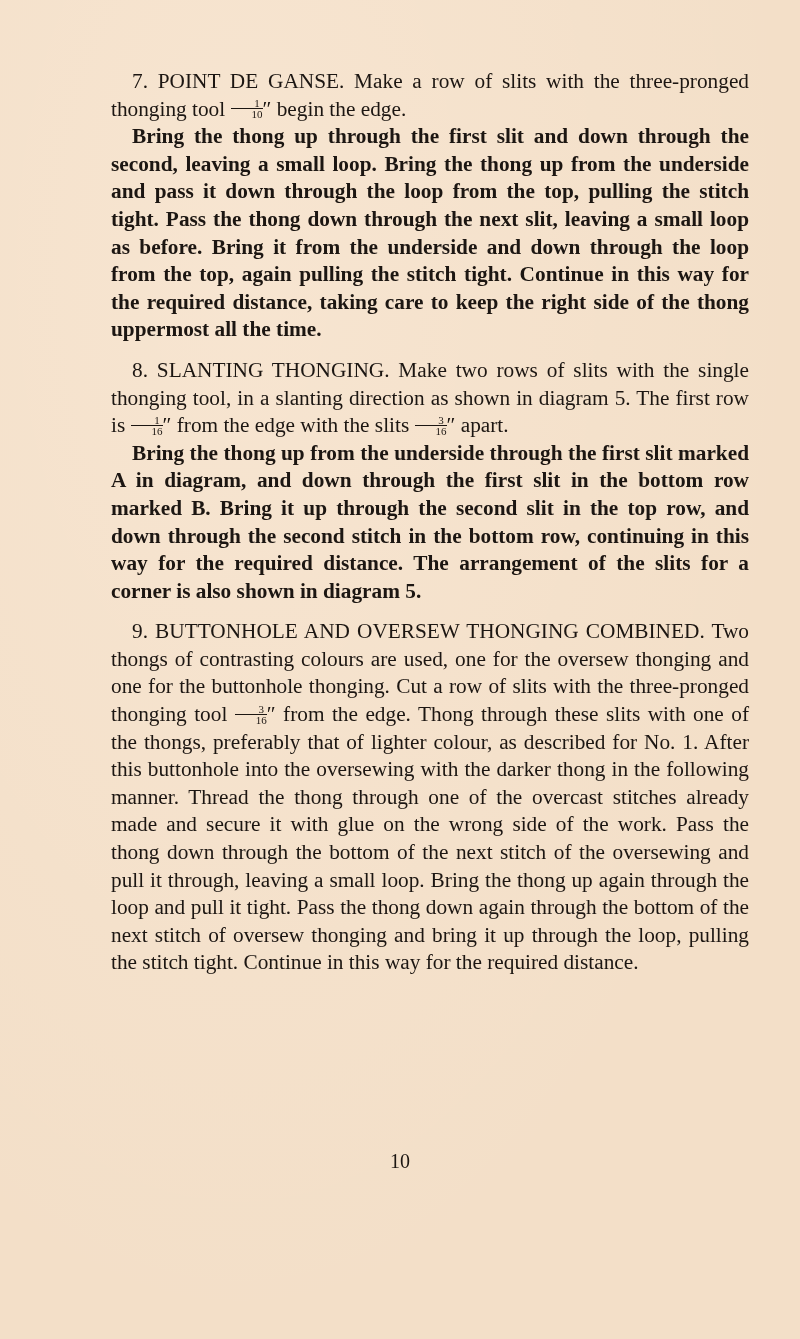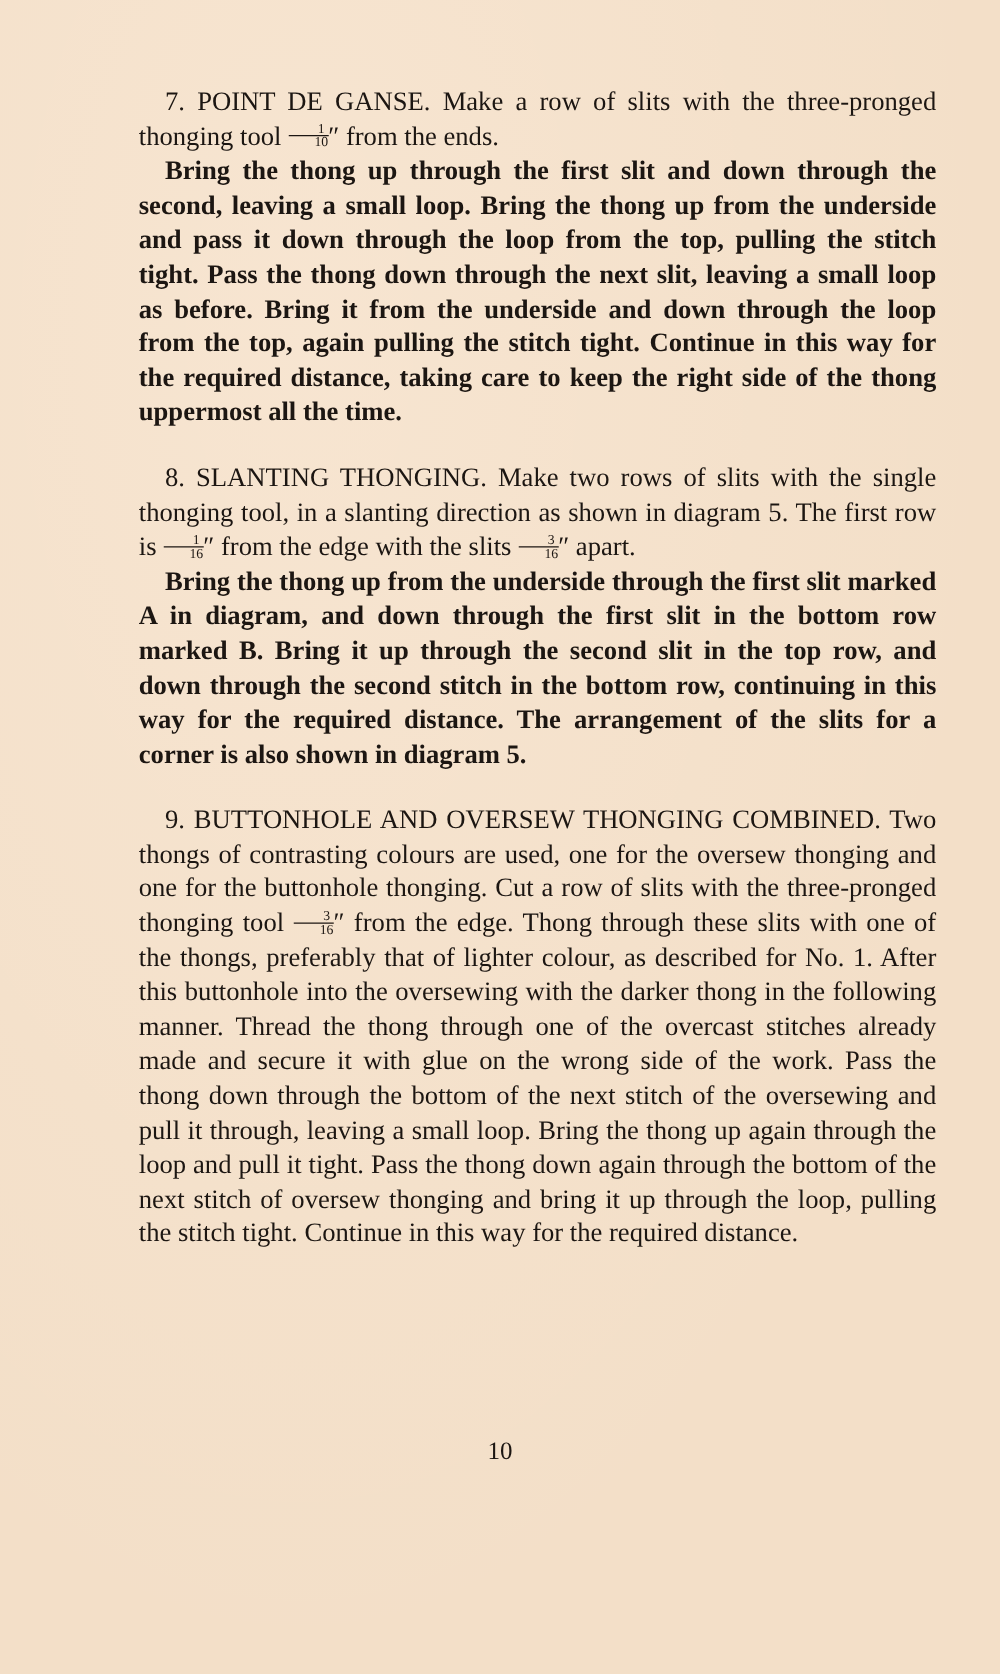--- a/index.html
+++ b/index.html
@@ -15,21 +15,21 @@
     .page {
       position: absolute;
       left: 111px; top: 68px;
       width: 638px;
       font-size: 21.3px;
       line-height: 27.6px;
       text-align: justify;
     }
     .para { margin: 0; text-indent: 0; }
     .indent { text-indent: 21px; font-weight: bold; }
-    .heading-para { margin-top: 25px; text-indent: 21px; }
+    .heading-para { margin-top: 13px; text-indent: 21px; }
     .frac {
       display: inline-block;
       font-size: 11px;
       line-height: 10px;
       vertical-align: middle;
       text-align: center;
       position: relative; top: -2px;
     }
     .frac .num { display: block; border-bottom: 1px solid #1c1612; padding: 0 1px; }
     .frac .den { display: block; }
@@ -38,21 +38,21 @@
       left: 0; width: 800px; top: 1150px;
       text-align: center;
       font-size: 20px;
     }
   </style>
 </head>
 <body>
 
 <div class="page">
 
-  <p class="para heading-para" style="margin-top:0"><span>7. POINT DE GANSE.</span><span> Make a row of slits with the three-pronged thonging tool </span><span class="frac"><span class="num">1</span><span class="den">10</span></span><span>″ from the ends.</span></p>
+  <p class="para heading-para" style="margin-top:0"><span>7. POINT DE GANSE.</span><span> Make a row of slits with the three-pronged thonging tool </span><span class="frac"><span class="num">1</span><span class="den">10</span></span><span>″ begin the edge.</span></p>
   <p class="para indent">Bring the thong up through the first slit and down through the second, leaving a small loop. Bring the thong up from the underside and pass it down through the loop from the top, pulling the stitch tight. Pass the thong down through the next slit, leaving a small loop as before. Bring it from the underside and down through the loop from the top, again pulling the stitch tight. Continue in this way for the required distance, taking care to keep the right side of the thong uppermost all the time.</p>
 
   <p class="para heading-para"><span>8. SLANTING THONGING.</span><span> Make two rows of slits with the single thonging tool, in a slanting direction as shown in diagram 5. The first row is </span><span class="frac"><span class="num">1</span><span class="den">16</span></span><span>″ from the edge with the slits </span><span class="frac"><span class="num">3</span><span class="den">16</span></span><span>″ apart.</span></p>
   <p class="para indent">Bring the thong up from the underside through the first slit marked A in diagram, and down through the first slit in the bottom row marked B. Bring it up through the second slit in the top row, and down through the second stitch in the bottom row, continuing in this way for the required distance. The arrangement of the slits for a corner is also shown in diagram 5.</p>
 
   <p class="para heading-para"><span>9. BUTTONHOLE AND OVERSEW THONGING COMBINED.</span><span> Two thongs of contrasting colours are used, one for the oversew thonging and one for the buttonhole thonging. Cut a row of slits with the three-pronged thonging tool </span><span class="frac"><span class="num">3</span><span class="den">16</span></span><span>″ from the edge. Thong through these slits with one of the thongs, preferably that of lighter colour, as described for No. 1. After this buttonhole into the oversewing with the darker thong in the following manner. Thread the thong through one of the overcast stitches already made and secure it with glue on the wrong side of the work. Pass the thong down through the bottom of the next stitch of the oversewing and pull it through, leaving a small loop. Bring the thong up again through the loop and pull it tight. Pass the thong down again through the bottom of the next stitch of oversew thonging and bring it up through the loop, pulling the stitch tight. Continue in this way for the required distance.</span></p>
 
 </div>
 
 <div class="page-number">10</div>

